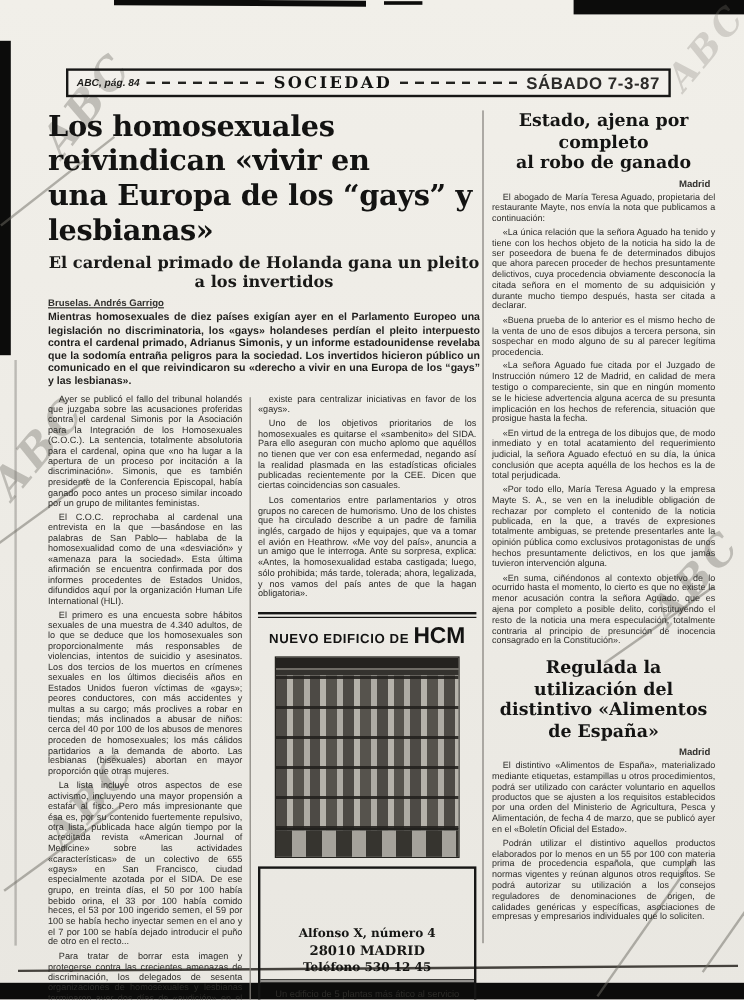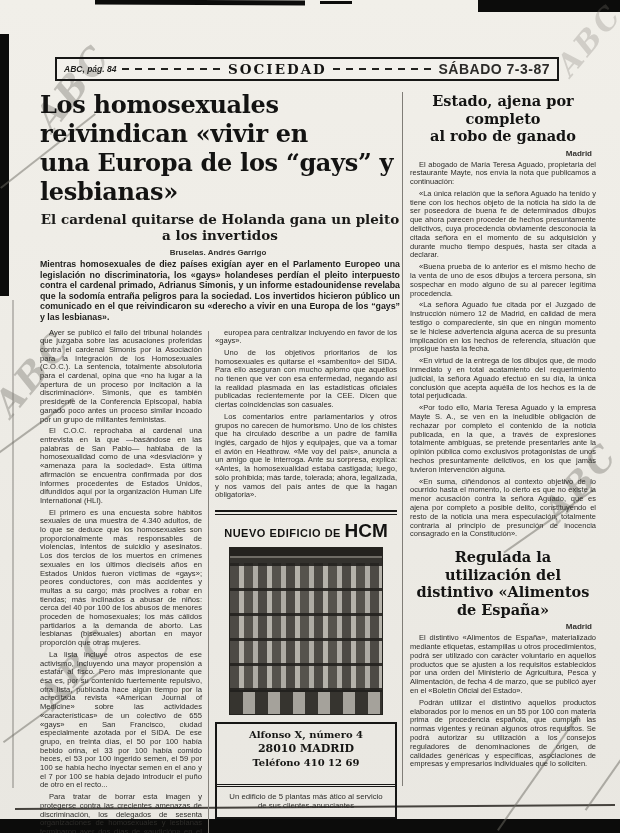--- a/index.html
+++ b/index.html
@@ -22,21 +22,21 @@
   .hdr-right{font-size:14px;font-weight:bold;color:#2c2b29;white-space:nowrap;letter-spacing:.5px;}
   .hdr-center{font-family:"DejaVu Serif",serif;font-weight:bold;font-size:13.5px;letter-spacing:2px;color:#141413;white-space:nowrap;}
   .hdash{flex:1;height:2px;margin:0 6px;background:repeating-linear-gradient(90deg,#22221f 0 7px,transparent 7px 13px);}
 
   
   .main{position:absolute;left:40px;top:90px;width:360px;}
   .headline{font-family:"DejaVu Serif",serif;font-weight:bold;font-size:24px;line-height:29px;
             text-align:left;color:#131312;letter-spacing:-.3px;}
   .subhead{font-family:"DejaVu Serif",serif;font-weight:bold;font-size:13.5px;line-height:16px;
            text-align:center;margin-top:5px;color:#1a1a18;}
-  .byline{text-align:center;font-size:8px;font-weight:bold;color:#33322f;margin:5px 4px 2px 0;}
+  .byline{text-align:left;font-size:8px;font-weight:bold;color:#33322f;margin:5px 4px 2px 0;text-decoration:underline;}
   .lead{font-weight:bold;font-size:8.8px;line-height:10.6px;text-align:justify;color:#1f1e1c;margin-top:2px;}
 
   .cols{display:flex;margin-top:6px;}
   .colrule{width:1px;background:#85827c;margin:2px 6px 0 6px;}
   .col1{width:162px;}
   .col2{width:182px;}
   .body-col p{font-size:7.6px;line-height:8.7px;text-align:justify;margin:0 0 3px 0;text-indent:9px;color:#2d2c29;}
 
   
   .ad{margin-top:10px;}
@@ -47,22 +47,22 @@
   .building .roof{height:15px;background:linear-gradient(180deg,#24221f 0 55%,#6f6c66 55% 70%,#34322e 70%);}
   .building .facade{position:absolute;top:15px;bottom:22px;left:0;right:0;
     background:
       repeating-linear-gradient(180deg,rgba(35,33,30,.9) 0 3px,rgba(35,33,30,0) 3px 25px),
       repeating-linear-gradient(90deg,#4d4a45 0 9px,#b5b2aa 9px 14px,#56534d 14px 23px,#aeaba4 23px 28px);}
   .building .ground{position:absolute;bottom:0;left:0;right:0;height:22px;border-top:2px solid #22211e;
     background:repeating-linear-gradient(90deg,#36342f 0 13px,#a5a29b 13px 25px);}
   .ad-caption{text-align:center;font-size:8.6px;line-height:10.5px;margin-top:6px;color:#2b2a27;}
   .ad-caption .brand{font-weight:bold;font-size:13px;}
   .ad-box{border:2px solid #161615;margin-top:7px;}
-  .ad-address{text-align:center;padding:5px 4px 16px;border-bottom:3px double #161615;
-              font-family:"DejaVu Serif",serif;font-weight:bold;color:#161614;}
+  .ad-address{text-align:center;padding:5px 4px 4px;border-bottom:3px double #161615;
+              font-family:"DejaVu Serif",serif;font-weight:bold;color:#161614;margin-top:44px;}
   .ad-address .l1{font-size:10px;}
   .ad-address .l2{font-size:11px;margin-top:2px;}
   .ad-address .l3{font-size:10px;margin-top:2px;}
   .ad-body{padding:5px 7px 6px;}
   .ad-intro{font-size:7.8px;line-height:9.3px;text-align:center;color:#2d2c29;}
 
   
   .maindiv{position:absolute;left:402px;top:92px;width:1px;height:694px;background:#807d77;}
   .rcol{position:absolute;left:410px;top:92px;width:186px;}
   .rtitle{font-family:"DejaVu Serif",serif;font-weight:bold;font-size:14.5px;line-height:17.5px;
@@ -102,55 +102,55 @@
     <span class="hdr-center">SOCIEDAD</span>
     <span class="hdash"></span>
     <span class="hdr-right">SÁBADO 7-3-87</span>
   </div>
 
   <div class="main">
     <div class="headline">
       <div>Los homosexuales reivindican «vivir en</div>
       <div>una Europa de los “gays” y lesbianas»</div>
     </div>
-    <div class="subhead">El cardenal quitarse de Holanda gana un pleito a los invertidos</div>
+    <div class="subhead">El cardenal primado de Holanda gana un pleito a los invertidos</div>
     <div class="byline">Bruselas. Andrés Garrigo</div>
     <div class="lead">Mientras homosexuales de diez países exigían ayer en el Parlamento Europeo una legislación no discriminatoria, los «gays» holandeses perdían el pleito interpuesto contra el cardenal primado, Adrianus Simonis, y un informe estadounidense revelaba que la sodomía entraña peligros para la sociedad. Los invertidos hicieron público un comunicado en el que reivindicaron su «derecho a vivir en una Europa de los “gays” y las lesbianas».</div>
 
     <div class="cols">
       <div class="col1 body-col">
         <p>Ayer se publicó el fallo del tribunal holandés que juzgaba sobre las acusaciones proferidas contra el cardenal Simonis por la Asociación para la Integración de los Homosexuales (C.O.C.). La sentencia, totalmente absolutoria para el cardenal, opina que «no ha lugar a la apertura de un proceso por incitación a la discriminación». Simonis, que es también presidente de la Conferencia Episcopal, había ganado poco antes un proceso similar incoado por un grupo de militantes feministas.</p>
         <p>El C.O.C. reprochaba al cardenal una entrevista en la que —basándose en las palabras de San Pablo— hablaba de la homosexualidad como de una «desviación» y «amenaza para la sociedad». Esta última afirmación se encuentra confirmada por dos informes procedentes de Estados Unidos, difundidos aquí por la organización Human Life International (HLI).</p>
         <p>El primero es una encuesta sobre hábitos sexuales de una muestra de 4.340 adultos, de lo que se deduce que los homosexuales son proporcionalmente más responsables de violencias, intentos de suicidio y asesinatos. Los dos tercios de los muertos en crímenes sexuales en los últimos dieciséis años en Estados Unidos fueron víctimas de «gays»; peores conductores, con más accidentes y multas a su cargo; más proclives a robar en tiendas; más inclinados a abusar de niños: cerca del 40 por 100 de los abusos de menores proceden de homosexuales; los más cálidos partidarios a la demanda de aborto. Las lesbianas (bisexuales) abortan en mayor proporción que otras mujeres.</p>
         <p>La lista incluye otros aspectos de ese activismo, incluyendo una mayor propensión a estafar al fisco. Pero más impresionante que ésa es, por su contenido fuertemente repulsivo, otra lista, publicada hace algún tiempo por la acreditada revista «American Journal of Medicine» sobre las actividades «características» de un colectivo de 655 «gays» en San Francisco, ciudad especialmente azotada por el SIDA. De ese grupo, en treinta días, el 50 por 100 había bebido orina, el 33 por 100 había comido heces, el 53 por 100 ingerido semen, el 59 por 100 se había hecho inyectar semen en el ano y el 7 por 100 se había dejado introducir el puño de otro en el recto...</p>
         <p>Para tratar de borrar esta imagen y protegerse contra las crecientes amenazas de discriminación, los delegados de sesenta organizaciones de homosexuales y lesbianas terminaron ayer dos días de «audición» en el Parlamento Europeo con una demanda de «decreto antidiscriminación» de la CEE y de fondos comunitarios para crear una oficina</p>
       </div>
       <div class="colrule"></div>
       <div class="col2">
         <div class="body-col">
-          <p>europea para centralizar incluyendo en favor de los «gays».</p>
+          <p>existe para centralizar iniciativas en favor de los «gays».</p>
           <p>Uno de los objetivos prioritarios de los homosexuales es quitarse el «sambenito» del SIDA. Para ello aseguran con mucho aplomo que aquéllos no tienen que ver con esa enfermedad, negando así la realidad plasmada en las estadísticas oficiales publicadas recientemente por la CEE. Dicen que ciertas coincidencias son casuales.</p>
           <p>Los comentarios entre parlamentarios y otros grupos no carecen de humorismo. Uno de los chistes que ha circulado describe a un padre de familia inglés, cargado de hijos y equipajes, que va a tomar el avión en Heathrow. «Me voy del país», anuncia a un amigo que le interroga. Ante su sorpresa, explica: «Antes, la homosexualidad estaba castigada; luego, sólo prohibida; más tarde, tolerada; ahora, legalizada, y nos vamos del país antes de que la hagan obligatoria».</p>
         </div>
 
         <div class="ad">
           <div class="ad-toprule"></div>
           <div class="ad-title">
             <span>NUEVO EDIFICIO DE </span><span class="brand">HCM</span>
           </div>
           <div class="building">
             <div class="roof"></div>
             <div class="facade"></div>
             <div class="ground"></div>
           </div>
           <div class="ad-box">
             <div class="ad-address">
               <div class="l1">Alfonso X, número 4</div>
               <div class="l2">28010 MADRID</div>
-              <div class="l3">Teléfono 410 12 69</div>
+              <div class="l3">Teléfono 530 12 45</div>
             </div>
             <div class="ad-body">
               <div class="ad-intro">Un edificio de 5 plantas más ático al servicio de sus clientes-anunciantes</div>
 
             </div>
           </div>
         </div>
       </div>
     </div>
   </div>

